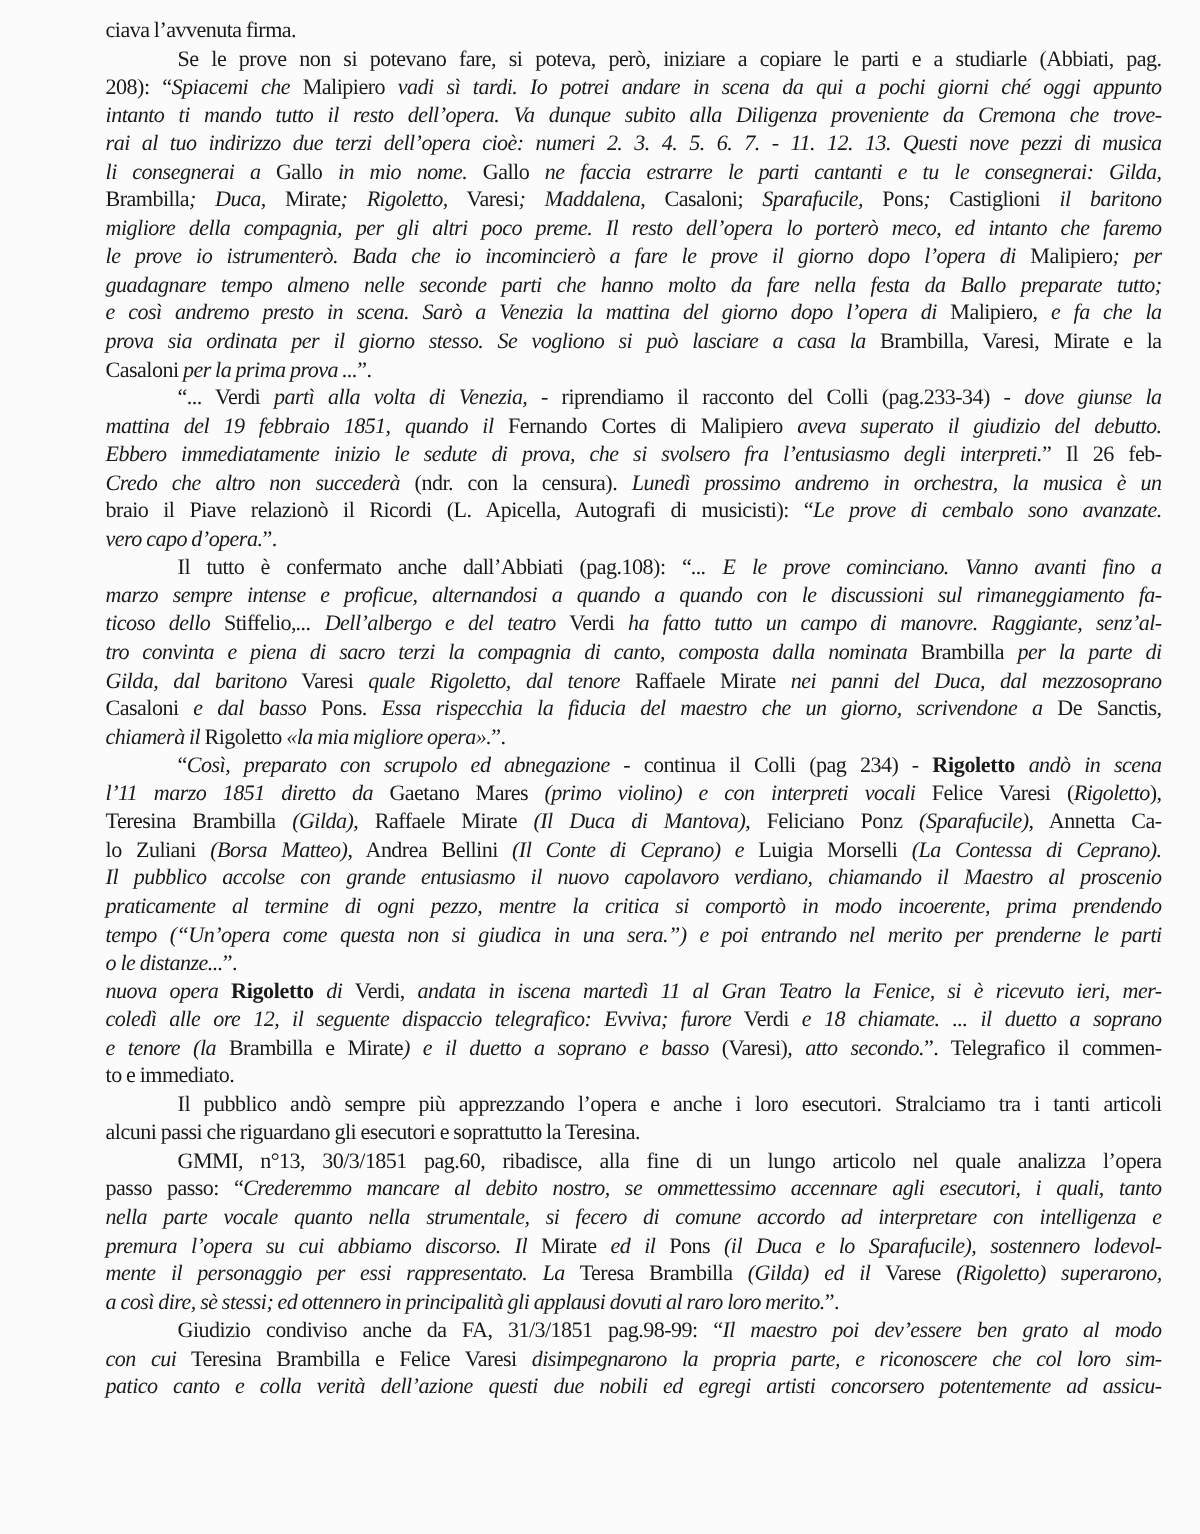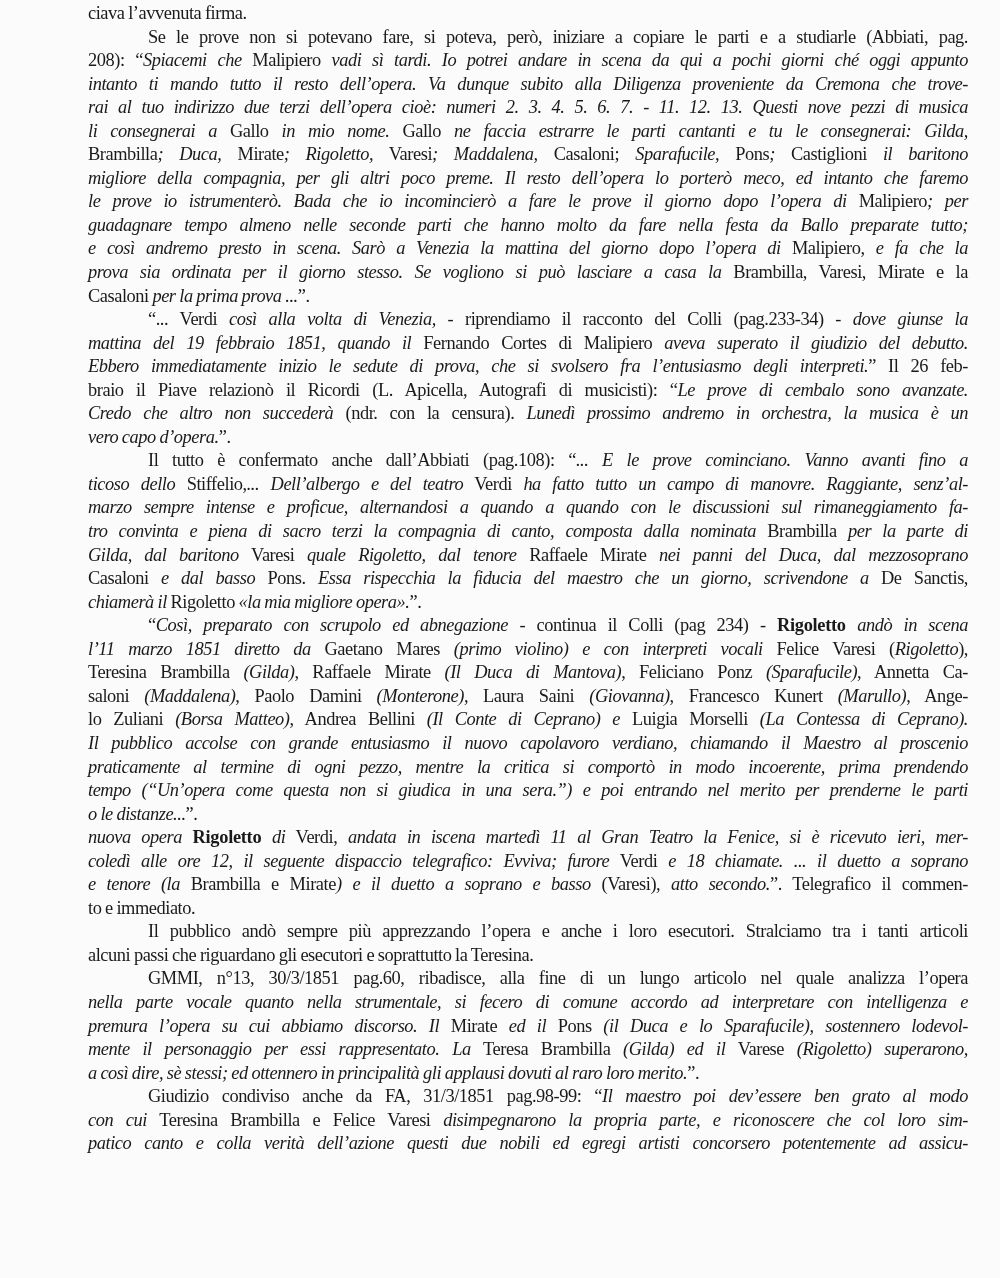--- a/index.html
+++ b/index.html
@@ -1,18 +1,18 @@
 <!DOCTYPE html>
 <html><head>
 <meta charset="utf-8">
 <style>
   html, body { margin: 0; padding: 0; background: #fbfbfb; }
   body { width: 1000px; height: 1278px; overflow: hidden; position: relative; }
   .page {
-    position: absolute; left: 88px; top: 2px; width: 880px;
+    position: absolute; left: 88px; top: 14px; width: 880px;
     font-family: "Liberation Serif", serif;
     font-size: 18.4px; line-height: 23.55px; color: #1a1a1a;
     text-align: justify; letter-spacing: -0.45px; word-spacing: -0.5px;
   }
   .line { display: block; white-space: nowrap; text-align-last: justify; text-align: justify; height: 23.55px; overflow: visible; }
   .line.last { text-align-last: left; }
   .line.indent { padding-left: 60px; }
   i { font-style: italic; }
   b { font-weight: bold; letter-spacing: -0.3px; }
 </style>
@@ -26,49 +26,49 @@
     <span class="line"><i>intanto ti mando tutto il resto dell’opera. Va dunque subito alla Diligenza proveniente da Cremona che trove-</i></span>
     <span class="line"><i>rai al tuo indirizzo due terzi dell’opera cioè: numeri 2. 3. 4. 5. 6. 7. - 11. 12. 13. Questi nove pezzi di musica</i></span>
     <span class="line"><i>li consegnerai a</i> Gallo <i>in mio nome.</i> Gallo <i>ne faccia estrarre le parti cantanti e tu le consegnerai: Gilda,</i></span>
     <span class="line">Brambilla<i>; Duca,</i> Mirate<i>; Rigoletto,</i> Varesi<i>; Maddalena,</i> Casaloni; <i>Sparafucile,</i> Pons<i>;</i> Castiglioni <i>il baritono</i></span>
     <span class="line"><i>migliore della compagnia, per gli altri poco preme. Il resto dell’opera lo porterò meco, ed intanto che faremo</i></span>
     <span class="line"><i>le prove io istrumenterò. Bada che io incomincierò a fare le prove il giorno dopo l’opera di</i> Malipiero<i>; per</i></span>
     <span class="line"><i>guadagnare tempo almeno nelle seconde parti che hanno molto da fare nella festa da Ballo preparate tutto;</i></span>
     <span class="line"><i>e così andremo presto in scena. Sarò a Venezia la mattina del giorno dopo l’opera di</i> Malipiero, <i>e fa che la</i></span>
     <span class="line"><i>prova sia ordinata per il giorno stesso. Se vogliono si può lasciare a casa la</i> Brambilla, Varesi, Mirate e la</span>
     <span class="line last">Casaloni <i>per la prima prova ...</i>”.</span>
-    <span class="line indent">“... Verdi <i>così alla volta di Venezia,</i> - riprendiamo il racconto del Colli (pag.233-34) - <i>dove giunse la</i></span>
+    <span class="line indent">“... Verdi <i>partì alla volta di Venezia,</i> - riprendiamo il racconto del Colli (pag.233-34) - <i>dove giunse la</i></span>
     <span class="line"><i>mattina del 19 febbraio 1851, quando il</i> Fernando Cortes di Malipiero <i>aveva superato il giudizio del debutto.</i></span>
     <span class="line"><i>Ebbero immediatamente inizio le sedute di prova, che si svolsero fra l’entusiasmo degli interpreti.</i>” Il 26 feb-</span>
+    <span class="line"><i>Credo che altro non succederà</i> (ndr. con la censura). <i>Lunedì prossimo andremo in orchestra, la musica è un</i></span>
     <span class="line">braio il Piave relazionò il Ricordi (L. Apicella, Autografi di musicisti): “<i>Le prove di cembalo sono avanzate.</i></span>
-    <span class="line"><i>Credo che altro non succederà</i> (ndr. con la censura). <i>Lunedì prossimo andremo in orchestra, la musica è un</i></span>
     <span class="line last"><i>vero capo d’opera.</i>”.</span>
     <span class="line indent">Il tutto è confermato anche dall’Abbiati  (pag.108): “<i>... E le prove cominciano. Vanno avanti fino a</i></span>
+    <span class="line"><i>marzo sempre intense e proficue, alternandosi a quando a quando con le discussioni sul rimaneggiamento fa-</i></span>
     <span class="line"><i>ticoso dello</i> Stiffelio,<i>... Dell’albergo e del teatro</i> Verdi <i>ha fatto tutto un campo di manovre. Raggiante, senz’al-</i></span>
-    <span class="line"><i>marzo sempre intense e proficue, alternandosi a quando a quando con le discussioni sul rimaneggiamento fa-</i></span>
     <span class="line"><i>tro convinta e piena di sacro terzi la compagnia di canto, composta dalla nominata</i> Brambilla <i>per la parte di</i></span>
     <span class="line"><i>Gilda, dal baritono</i> Varesi <i>quale Rigoletto, dal tenore</i> Raffaele Mirate <i>nei panni del Duca, dal mezzosoprano</i></span>
     <span class="line">Casaloni <i>e dal basso</i> Pons. <i>Essa rispecchia la fiducia del maestro che un giorno, scrivendone a</i> De Sanctis,</span>
     <span class="line last"><i>chiamerà il</i> Rigoletto <i>«la mia migliore opera».</i>”.</span>
     <span class="line indent">“<i>Così, preparato con scrupolo ed abnegazione</i> - continua il Colli (pag 234) - <b>Rigoletto</b> <i>andò in scena</i></span>
     <span class="line"><i>l’11 marzo 1851 diretto da</i> Gaetano Mares <i>(primo violino) e con interpreti vocali</i> Felice Varesi (<i>Rigoletto</i>),</span>
     <span class="line">Teresina Brambilla <i>(Gilda)</i>, Raffaele Mirate <i>(Il Duca di Mantova)</i>, Feliciano Ponz <i>(Sparafucile)</i>, Annetta Ca-</span>
-    <span class="line">saloni <i>(Maddalena)</i>, Paolo Damini <i>(Monterone)</i>, Laura Saini <i>(Giovanna)</i>, Francesco Kunert <i>(Marullo)</i>, Ange-</span>
     <span class="line">lo Zuliani <i>(Borsa Matteo)</i>, Andrea Bellini <i>(Il Conte di Ceprano) e</i> Luigia Morselli <i>(La Contessa di Ceprano).</i></span>
     <span class="line"><i>Il pubblico accolse con grande entusiasmo il nuovo capolavoro verdiano, chiamando il Maestro al proscenio</i></span>
     <span class="line"><i>praticamente al termine di ogni pezzo, mentre la critica si comportò in modo incoerente, prima prendendo</i></span>
     <span class="line"><i>tempo (“Un’opera come questa non si giudica in una sera.”) e poi entrando nel merito per prenderne le parti</i></span>
     <span class="line last"><i>o le distanze...</i>”.</span>
     <span class="line"><i>nuova opera</i> <b>Rigoletto</b> <i>di</i> Verdi, <i>andata in iscena martedì 11 al Gran Teatro la Fenice, si è ricevuto ieri, mer-</i></span>
     <span class="line"><i>coledì alle ore 12, il seguente dispaccio telegrafico: Evviva; furore</i> Verdi <i>e 18 chiamate. ... il duetto a soprano</i></span>
     <span class="line"><i>e tenore (la</i> Brambilla e Mirate<i>) e il duetto a soprano e basso</i> (Varesi)<i>, atto secondo.</i>”. Telegrafico il commen-</span>
     <span class="line last">to e immediato.</span>
     <span class="line indent">Il pubblico andò sempre più apprezzando l’opera e anche i loro esecutori. Stralciamo tra i tanti articoli</span>
     <span class="line last">alcuni passi che riguardano gli esecutori e soprattutto la Teresina.</span>
     <span class="line indent">GMMI, n°13, 30/3/1851 pag.60, ribadisce, alla fine di un lungo articolo nel quale analizza l’opera</span>
+    <span class="line">passo passo: “<i>Crederemmo mancare al debito nostro, se ommettessimo accennare agli esecutori, i quali, tanto</i></span>
     <span class="line"><i>nella parte vocale quanto nella strumentale, si fecero di comune accordo ad interpretare con intelligenza e</i></span>
     <span class="line"><i>premura l’opera su cui abbiamo discorso. Il</i> Mirate <i>ed il</i> Pons <i>(il Duca e lo Sparafucile), sostennero lodevol-</i></span>
     <span class="line"><i>mente il personaggio per essi rappresentato. La</i> Teresa Brambilla <i>(Gilda) ed il</i> Varese <i>(Rigoletto) superarono,</i></span>
     <span class="line last"><i>a così dire, sè stessi; ed ottennero in principalità gli applausi dovuti al raro loro merito.</i>”.</span>
     <span class="line indent">Giudizio condiviso anche da FA, 31/3/1851 pag.98-99: “<i>Il maestro poi dev’essere ben grato al modo</i></span>
     <span class="line"><i>con cui</i> Teresina Brambilla e Felice Varesi <i>disimpegnarono la propria parte, e riconoscere che col loro sim-</i></span>
     <span class="line"><i>patico canto e colla verità dell’azione questi due nobili ed egregi artisti concorsero potentemente ad assicu-</i></span>
   </div>
 
 </body></html>

